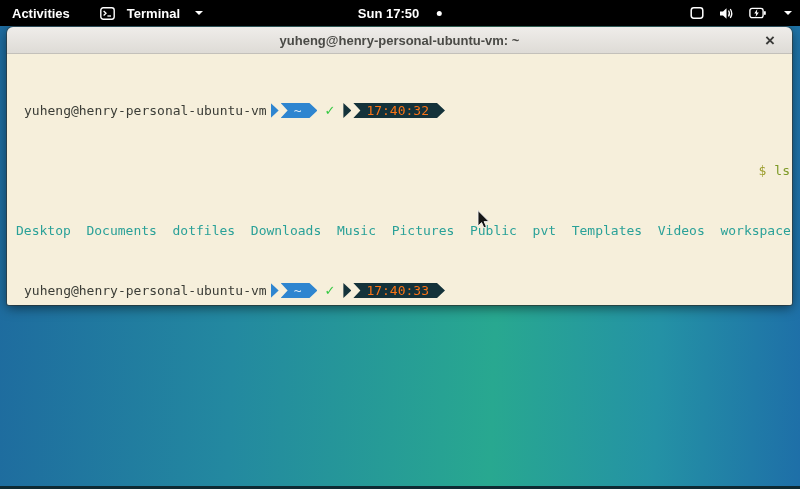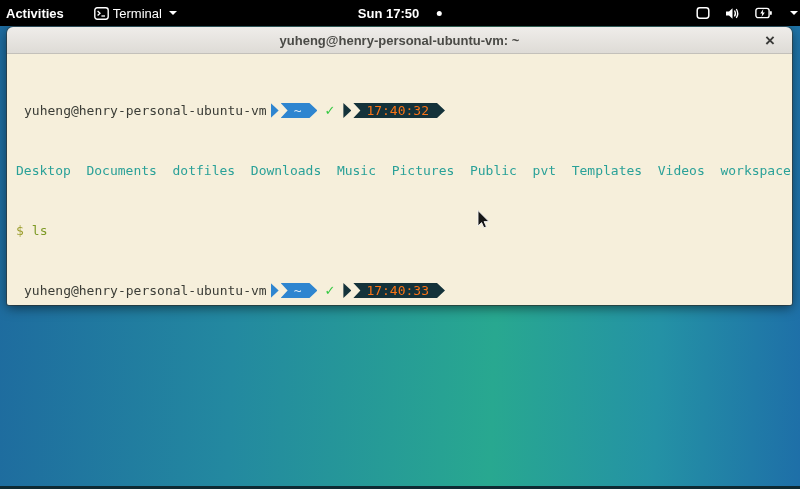--- a/index.html
+++ b/index.html
@@ -24,26 +24,26 @@
     position: absolute; left: 0; right: 0; bottom: 0; height: 3px;
     background: #0e2a33;
   }
 
   
   .top-bar {
     position: absolute; top: 0; left: 0; right: 0; height: 26px;
     background: var(--top_bar_bg, #000);
     color: #fff;
     display: flex; align-items: center;
-    padding: 0 2px;
+    padding: 0 8px;
     font-size: 13px;
     z-index: 30;
   }
   .activities { font-weight: 600; padding: 0 4px; cursor: default; }
-  .app-menu { display: flex; align-items: center; gap: 4px; margin-left: 26px; font-weight: 400; }
+  .app-menu { display: flex; align-items: center; gap: 12px; margin-left: 26px; font-weight: 700; }
   .app-menu svg { display: block; }
   .caret-down {
     width: 0; height: 0; margin-left: 3px;
     border-left: 4px solid transparent; border-right: 4px solid transparent;
     border-top: 4px solid #fff;
   }
   .clock-area {
     position: absolute; left: 50%; transform: translateX(-50%);
     display: flex; align-items: center; gap: 18px;
     font-weight: 600;
@@ -53,20 +53,21 @@
   .system-tray { margin-left: auto; display: flex; align-items: center; gap: 15px; }
   .system-tray svg { display: block; }
 
   
   .window {
     position: absolute; left: 7px; top: 27px; width: 785px; height: 278px;
     border-radius: 6px 6px 2px 2px;
     box-shadow: 0 3px 12px rgba(0,0,0,0.5), 0 0 0 1px rgba(70,65,55,0.55);
     z-index: 20;
     overflow: hidden;
+    text-align: right;
   }
   .titlebar {
     height: 27px;
     background: linear-gradient(var(--titlebar_bg, #efedea), #dedbd6);
     border-bottom: 1px solid #c3c0ba;
     display: flex; align-items: center; justify-content: center;
     position: relative;
   }
   .titlebar-title { font-size: 13px; font-weight: 600; color: #4a4a46; }
   .close-btn {
@@ -184,23 +185,23 @@
 
     <div class="line prompt-line">
       <span class="host-text">yuheng@henry-personal-ubuntu-vm</span>
       <span class="seg-tri blue"></span>
       <span class="seg blue">~</span>
       <span class="status-check">✓</span>
       <span class="seg-tri dark"></span>
       <span class="seg dark">17:40:32</span>
     </div>
 
+    <div class="line"><span class="dollar">$</span><span class="cmd-text">ls</span></div>
+
     <div class="line ls-line">Desktop  Documents  dotfiles  Downloads  Music  Pictures  Public  pvt  Templates  Videos  workspace</div>
-
-    <div class="line"><span class="dollar">$</span><span class="cmd-text">ls</span></div>
 
     <div class="line prompt-line">
       <span class="host-text">yuheng@henry-personal-ubuntu-vm</span>
       <span class="seg-tri blue"></span>
       <span class="seg blue">~</span>
       <span class="status-check">✓</span>
       <span class="seg-tri dark"></span>
       <span class="seg dark">17:40:33</span>
     </div>
 

